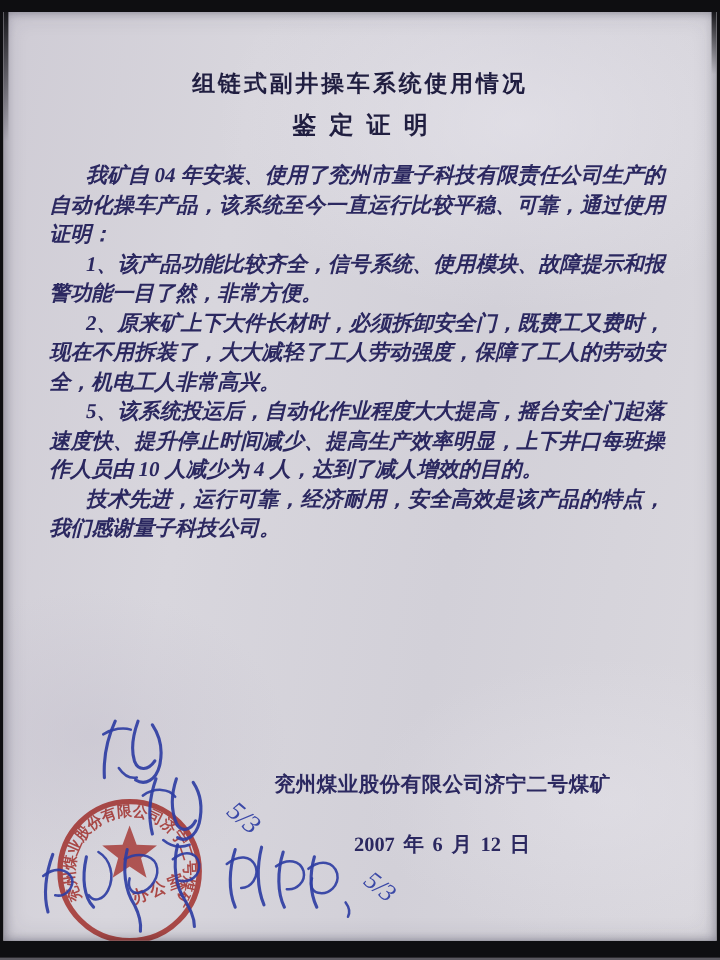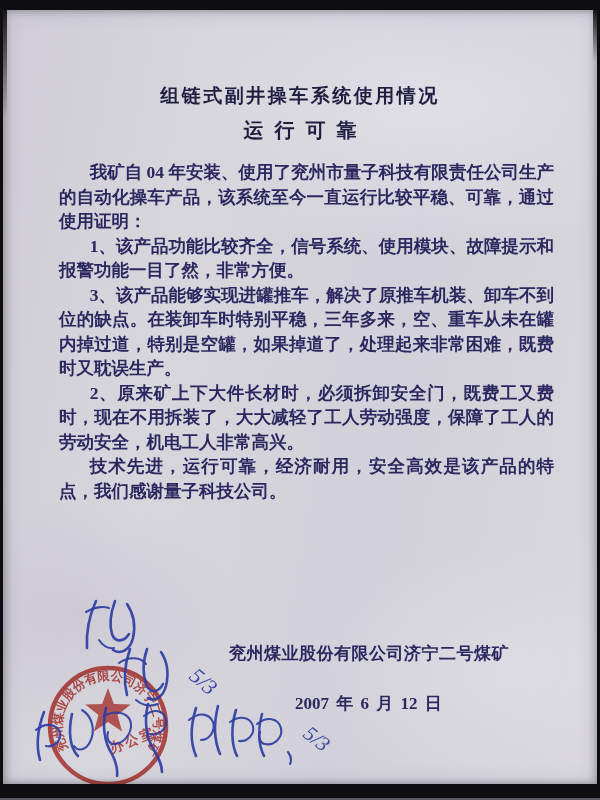--- a/index.html
+++ b/index.html
@@ -18,28 +18,28 @@
       radial-gradient(ellipse 420px 260px at 72% 12%, rgba(235,233,240,.55) 0%, rgba(235,233,240,0) 60%),
       radial-gradient(ellipse 300px 220px at 12% 78%, rgba(196,192,205,.5) 0%, rgba(196,192,205,0) 55%),
       radial-gradient(ellipse 340px 200px at 85% 85%, rgba(228,226,233,.5) 0%, rgba(228,226,233,0) 60%),
       linear-gradient(100deg,#cfccd5 0%, #d8d6dd 30%, #d2d0d8 62%, #dad8de 100%);
     background-color:#d5d3da;
     box-shadow: inset 0 0 20px rgba(40,40,60,.16), inset 3px 0 7px rgba(28,28,44,.22), inset -3px 0 7px rgba(28,28,44,.18);
     overflow:hidden;
   }
   .content{position:relative;}
   .doc-title{
-    padding-top:73px;text-align:center;font-size:19px;font-weight:700;
+    padding-top:47px;text-align:center;font-size:19px;font-weight:700;
     letter-spacing:2.5px;color:#201e40;
   }
   .doc-subtitle{
     margin-top:8px;text-align:center;font-size:20px;font-weight:700;
     letter-spacing:11px;text-indent:11px;color:#201e40;
   }
-  .doc-body{margin:16px 43px 0 56px;}
+  .doc-body{margin:16px 43px 0 38px;font-style:italic;}
   .doc-body p{
     margin:0;font-size:17.5px;line-height:24.5px;font-weight:600;
     color:#2b2860;text-align:justify;text-indent:1.75em;
   }
   
   .abs{position:absolute;left:-3px;top:-10px;width:600px;height:628px;pointer-events:none;}
   .abs > div{position:absolute;}
   .sig-org{left:229px;top:642px;font-size:17px;font-weight:700;letter-spacing:.5px;color:#2b2860;}
   .sig-date{left:295px;top:692px;font-size:17px;font-weight:600;word-spacing:3px;color:#2b2860;text-align:center;}
   .edge-l{left:0;top:10px;width:7px;height:108px;background:linear-gradient(#17171b,rgba(23,23,27,0));}
@@ -51,26 +51,26 @@
   .seal{opacity:.86;mix-blend-mode:multiply;}
   .seal-text{fill:#c23b35;font-family:"Liberation Serif",serif;font-weight:700;}
 </style>
 </head>
 <body>
 
 <div class="paper">
 
   <div class="content">
     <div class="doc-title">组链式副井操车系统使用情况</div>
-    <div class="doc-subtitle">运行可靠</div>
+    <div class="doc-subtitle">鉴定证明</div>
     <div class="doc-body">
       <p>我矿自 04 年安装、使用了兖州市量子科技有限责任公司生产的自动化操车产品，该系统至今一直运行比较平稳、可靠，通过使用证明：</p>
       <p>1、该产品功能比较齐全，信号系统、使用模块、故障提示和报警功能一目了然，非常方便。</p>
-      <p>3、该产品能够实现进罐推车，解决了原推车机装、卸车不到位的缺点。在装卸车时特别平稳，三年多来，空、重车从未在罐内掉过道，特别是空罐，如果掉道了，处理起来非常困难，既费时又耽误生产。</p>
       <p>2、原来矿上下大件长材时，必须拆卸安全门，既费工又费时，现在不用拆装了，大大减轻了工人劳动强度，保障了工人的劳动安全，机电工人非常高兴。</p>
+      <p>5、该系统投运后，自动化作业程度大大提高，摇台安全门起落速度快、提升停止时间减少、提高生产效率明显，上下井口每班操作人员由 10 人减少为 4 人，达到了减人增效的目的。</p>
       <p>技术先进，运行可靠，经济耐用，安全高效是该产品的特点，我们感谢量子科技公司。</p>
     </div>
   </div>
 
   <div class="abs">
     <div class="edge-l"></div>
     <div class="edge-r"></div>
     <div class="sig-org">兖州煤业股份有限公司济宁二号煤矿</div>
     <div class="sig-date">2007 年 6 月 12 日</div>
 

